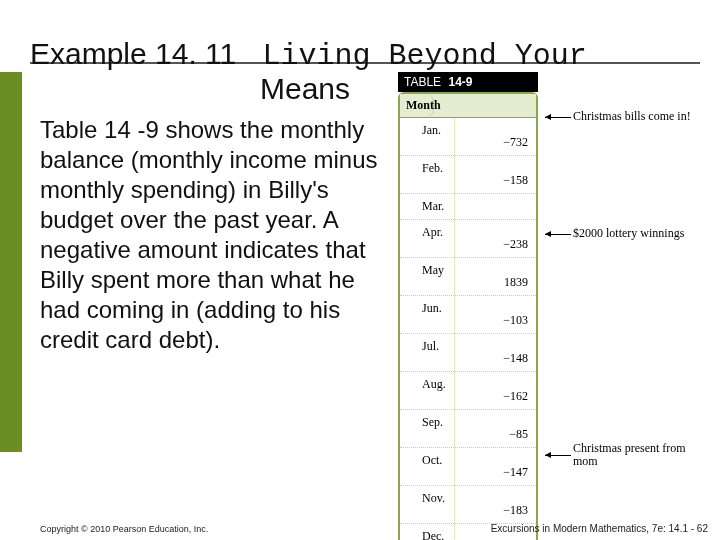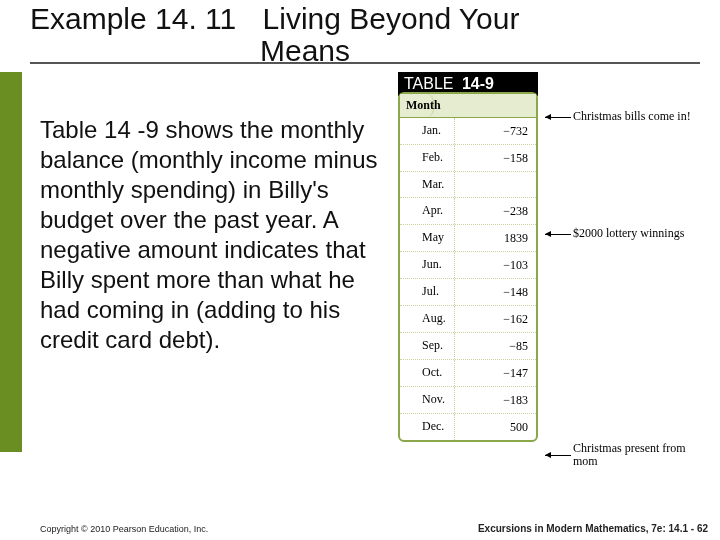--- a/index.html
+++ b/index.html
@@ -31,24 +31,26 @@
     position: absolute;
     left: 30px;
     top: 3px;
     font-size: 30px;
     color: #111;
     line-height: 1.05;
     font-weight: 400;
   }
   .title .ex {
     display: inline-block;
+    margin-top: 35px;
   }
   .title .rest {
     display: inline-block;
     margin-left: 18px;
+    font-family: Liberation Mono, monospace;
   }
   .title .line2 {
     margin-left: 230px;
     display: block;
   }
   .bodytext {
     position: absolute;
     left: 40px;
     top: 115px;
     width: 345px;
@@ -62,38 +64,37 @@
     bottom: 6px;
     font-size: 9px;
     color: #222;
   }
   .footer-right {
     position: absolute;
     right: 12px;
     bottom: 6px;
     font-size: 10px;
     color: #222;
-    font-weight: bold;
   }
   
   .fig {
     position: absolute;
     left: 398px;
     top: 72px;
     width: 310px;
     font-family: "Times New Roman", serif;
   }
   .tbl-cap {
     position: absolute;
     left: 0;
     top: 0;
     width: 140px;
     background: #000;
     color: #fff;
-    font-size: 16px;
+    font-size: 12px;
     padding: 3px 6px;
     font-family: Arial, sans-serif;
   }
   .tbl-cap b { margin-left: 4px; }
   .tbl {
     position: absolute;
     left: 0;
     top: 20px;
     width: 140px;
     border: 2px solid #8aa84a;
@@ -115,21 +116,21 @@
     border-bottom: 1px dotted #c6d49f;
   }
   .row:last-child { border-bottom: none; }
   .row .c1 {
     width: 55px;
     padding: 5px 22px;
     border-right: 1px dotted #c6d49f;
   }
   .row .c2 {
     flex: 1;
-    padding: 6px 8px 5px 0;
+    padding: 17px 8px 5px 0;
     text-align: right;
     position: relative;
   }
   .annot {
     position: absolute;
     font-family: "Times New Roman", serif;
     font-size: 12px;
     color: #000;
     width: 130px;
     line-height: 1.1;

